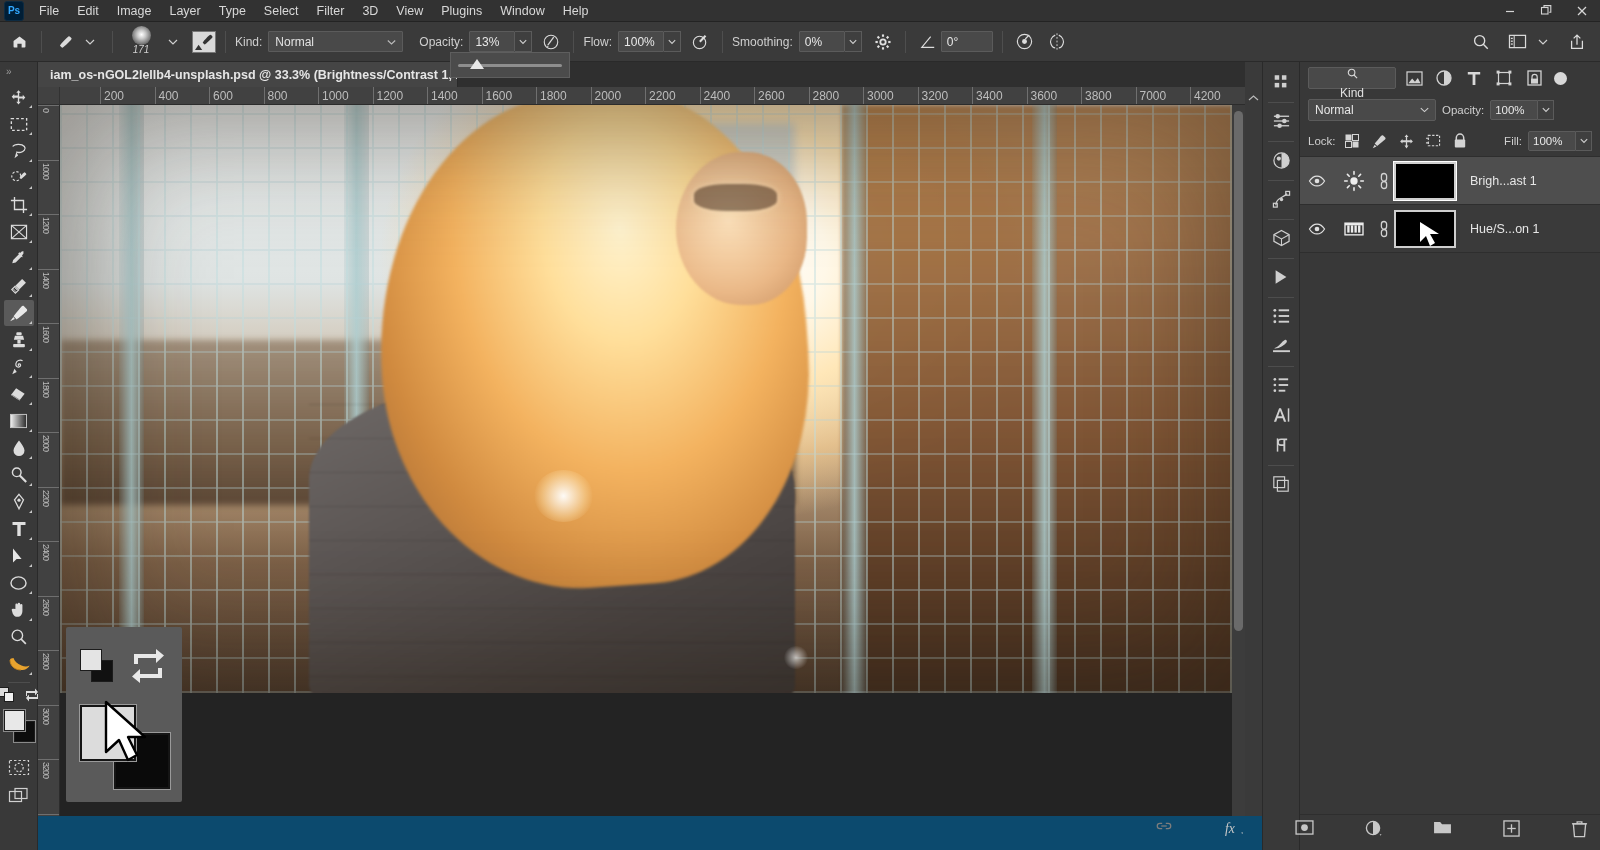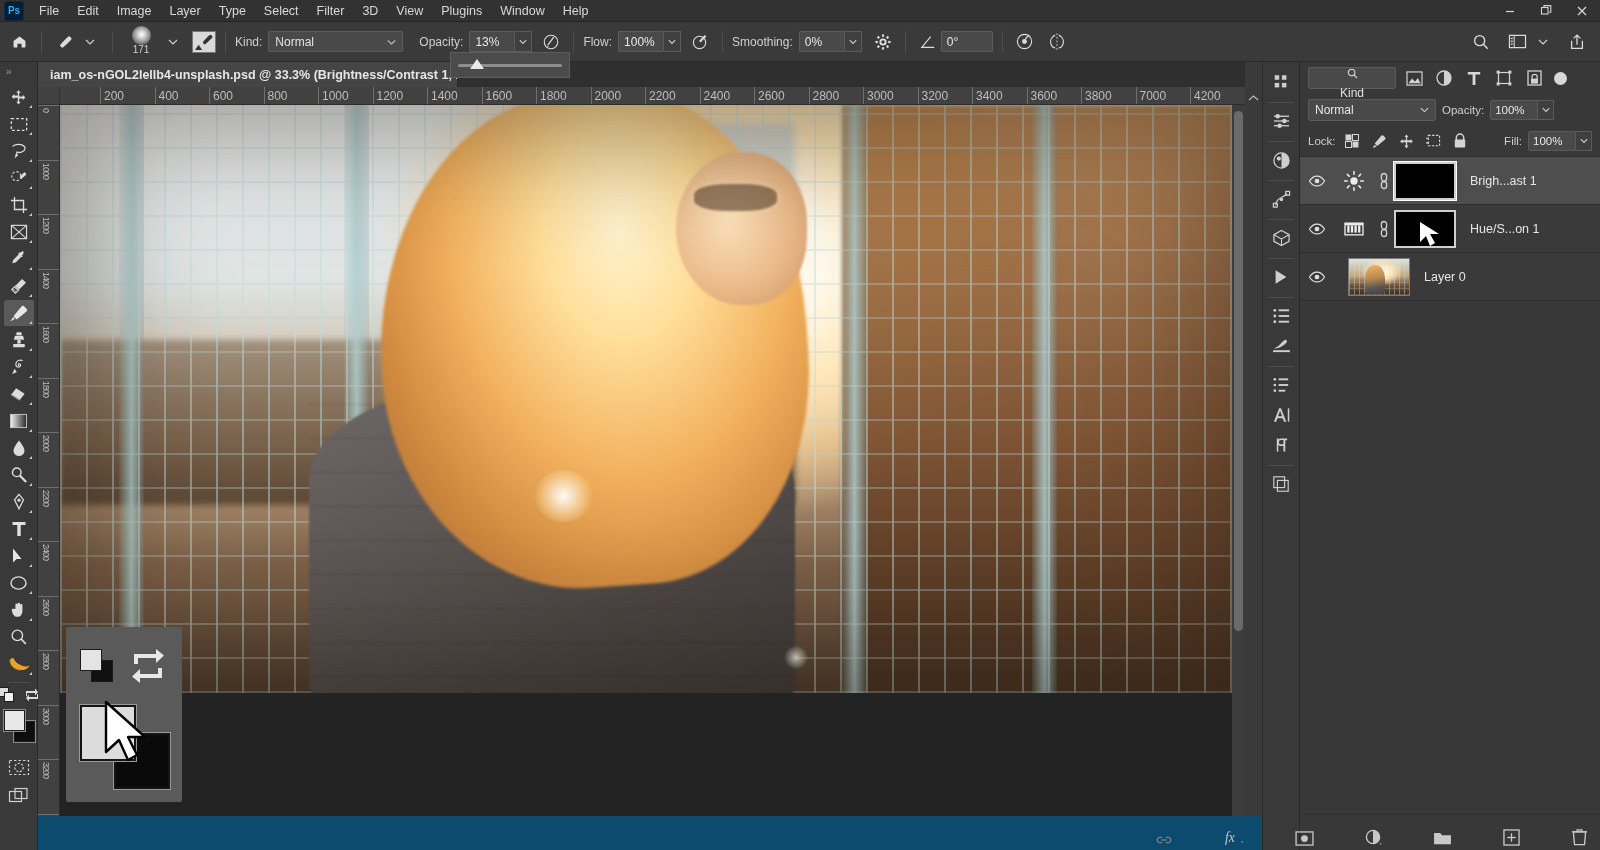--- a/index.html
+++ b/index.html
@@ -49,21 +49,21 @@
   .ob-num {
     height: 21px; width: 46px; background: #494949; border: 1px solid #5b5b5b;
     color: #e8e8e8; font-size: 12px; display: flex; align-items: center;
     padding: 0 5px; border-radius: 1px;
   }
   .ob-numcaret {
     height: 21px; width: 17px; background: #3f3f3f; border: 1px solid #5b5b5b;
     border-left: none; display: flex; align-items: center; justify-content: center;
     color: #cdcdcd; font-size: 9px;
   }
-  .brush-chip { display: flex; flex-direction: column; align-items: center; width: 38px; }
+  .brush-chip { display: flex; flex-direction: column; align-items: center; width: 38px; font-style: italic; }
   .brush-dot {
     width: 19px; height: 19px; border-radius: 50%;
     background: radial-gradient(circle at 50% 45%, #ffffff 0%, #c9c9c9 30%, #6d6d6d 70%, #4a4a4a 100%);
     margin-top: -2px;
   }
   .brush-num { font-size: 10px; color: #d0d0d0; margin-top: -1px; }
   .brush-preset {
     width: 24px; height: 22px; background: #d9d9d9; display: flex;
     align-items: center; justify-content: center; color: #222; border: 1px solid #777;
   }
@@ -271,21 +271,21 @@
     background-image: repeating-linear-gradient(90deg, rgba(200,225,228,.8) 0 1px, transparent 1px 5px),
                       repeating-linear-gradient(0deg, rgba(190,215,220,.5) 0 1px, transparent 1px 6px); }
   .lt-person { position: absolute; left: 26%; top: 18%; width: 34%; height: 82%;
     border-radius: 45% 45% 12% 12%;
     background: linear-gradient(170deg, #f0b868 0%, #b98a50 45%, #5d5653 75%, #464040 100%); }
   .layer-name { font-size: 12.5px; color: #e6e6e6; margin-left: 14px; white-space: nowrap; }
   .panel-footer {
     height: 36px; background: #383838; border-top: 1px solid #2e2e2e;
     display: flex; align-items: center; justify-content: flex-end; gap: 6px; padding-right: 12px;
   }
-  .pf-ico { width: 26px; height: 26px; display: flex; align-items: flex-end; justify-content: center; color: #c6c6c6; margin-left: 45px; }
+  .pf-ico { width: 26px; height: 26px; display: flex; align-items: flex-start; justify-content: center; color: #c6c6c6; margin-left: 45px; }
   .pf-ico.disabled { color: #7d7d7d; }
 
   
   .tool-popup {
     position: absolute; left: 66px; top: 627px; width: 116px; height: 175px;
     background: #5a5a5a; z-index: 60; border-radius: 2px;
   }
   .tp-default { position: absolute; left: 14px; top: 22px; width: 34px; height: 34px; }
   .tp-d1 { position: absolute; left: 0; top: 0; width: 22px; height: 22px; background: #e4e4e4; border: 1px solid #1c1c1c; }
   .tp-d2 { position: absolute; left: 11px; top: 11px; width: 22px; height: 22px; background: #111; border: 1px solid #1c1c1c; }
@@ -1157,34 +1157,20 @@
             </svg>
         </div>
         <div class="mask-thumb">
           <svg width="62" height="38" viewBox="0 0 62 38" style="position:absolute;left:0;top:0">
             <path d="M24 10 L24 30 L30 24 L34 34 L39 31 L34 22 L43 22 Z" fill="#ffffff"></path>
           </svg>
         </div>
         <div class="layer-name">Hue/S...on 1</div>
       </div>
 
-      <div class="layer-row">
-        <div class="eye">
-          <svg width="18" height="12" viewBox="0 0 20 13">
-              <path d="M10 1C5 1 1.6 6.5 1.6 6.5S5 12 10 12s8.4-5.5 8.4-5.5S15 1 10 1z" fill="none" stroke="#e0e0e0" stroke-width="1.3"></path>
-              <circle cx="10" cy="6.5" r="2.6" fill="#e0e0e0"></circle>
-            </svg>
-        </div>
-        <div class="layer-thumb">
-          <div class="lt-img"></div>
-          <div class="lt-mesh"></div>
-          <div class="lt-person"></div>
-        </div>
-        <div class="layer-name">Layer 0</div>
-      </div>
     </div>
 
     <div class="panel-footer">
       <div class="pf-ico disabled">
         <svg width="18" height="12" viewBox="0 0 20 12">
             <path d="M8 3H5.5a3 3 0 0 0 0 6H8M12 3h2.5a3 3 0 0 1 0 6H12" fill="none" stroke="currentColor" stroke-width="1.4"></path>
             <line x1="7" y1="6" x2="13" y2="6" stroke="currentColor" stroke-width="1.4"></line>
           </svg>
       </div>
       <div class="pf-ico">

